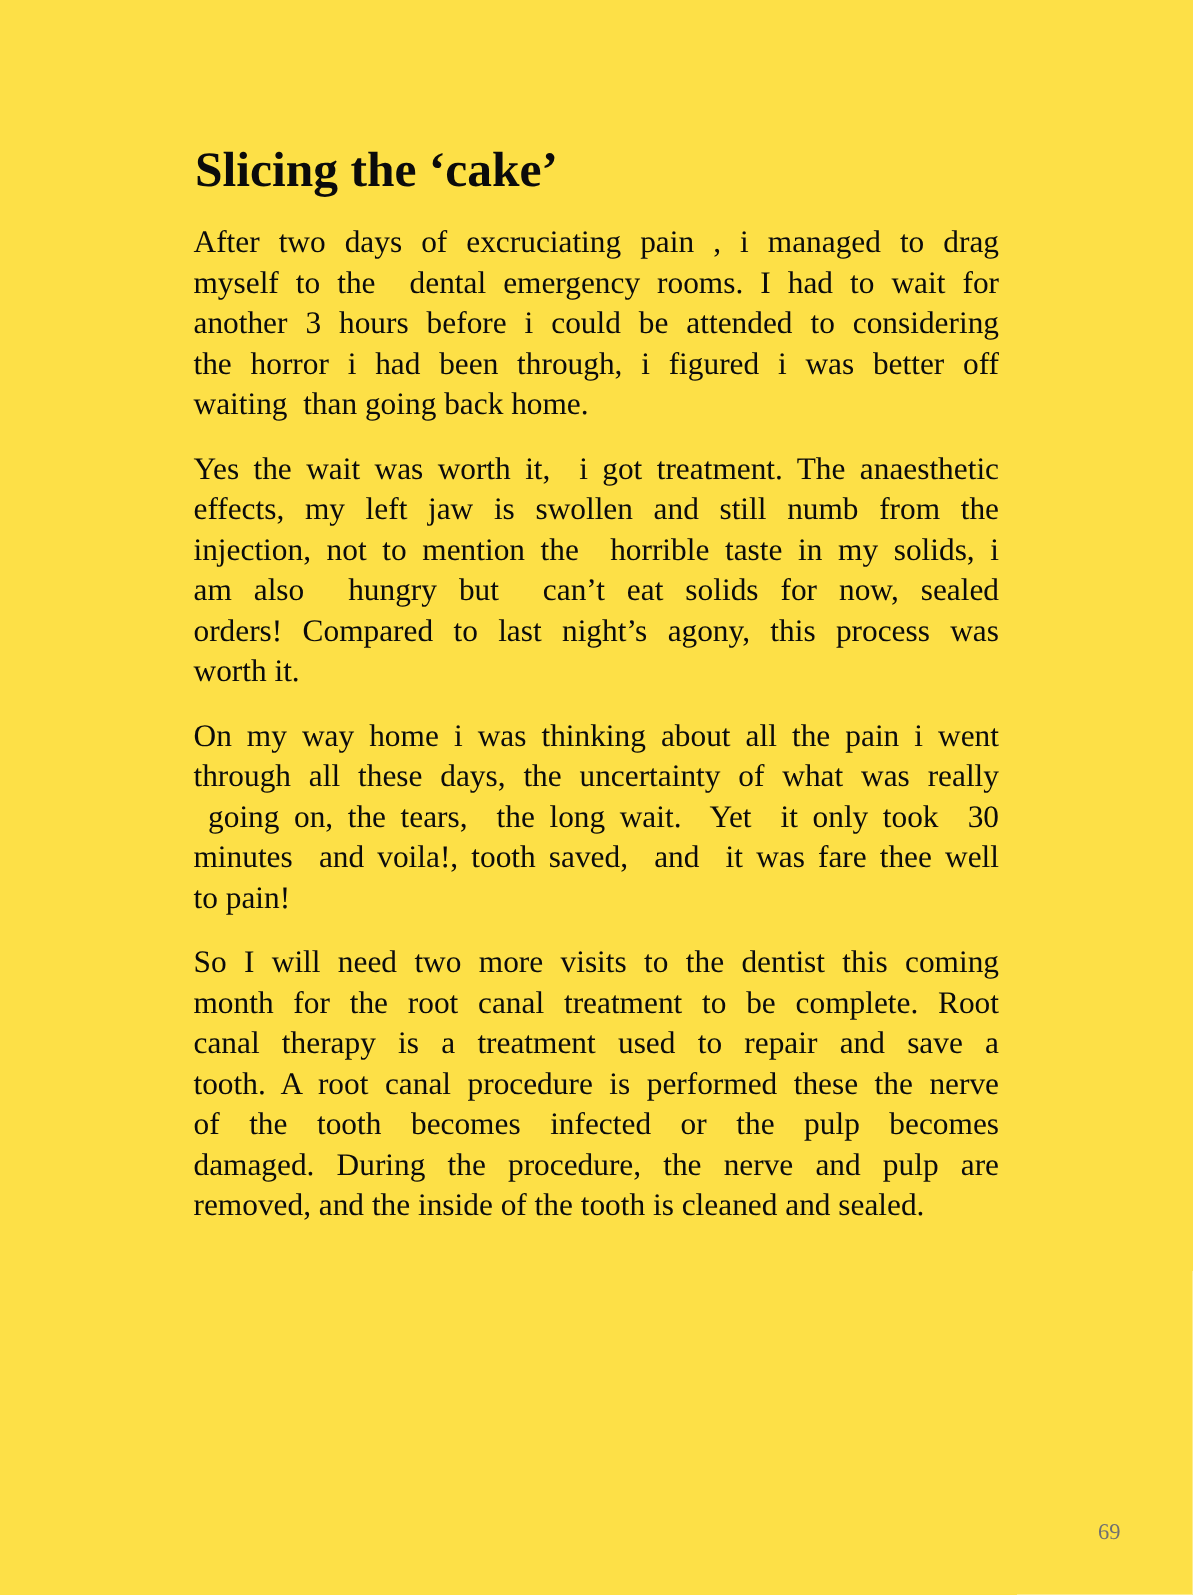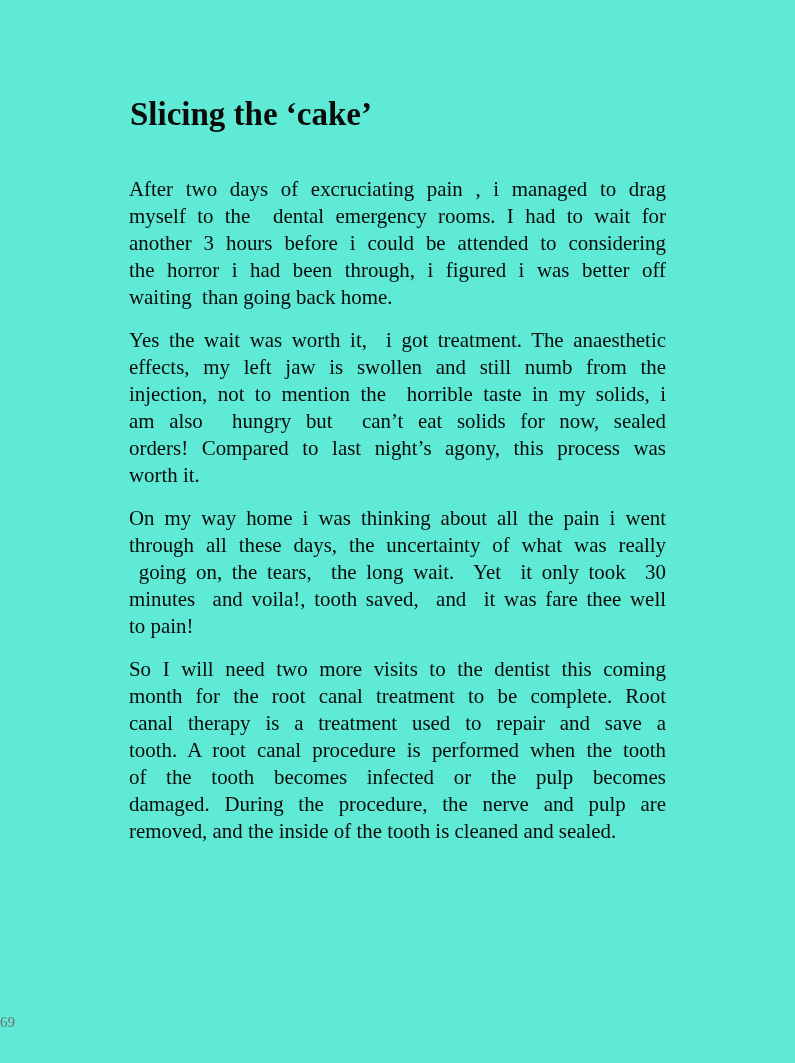--- a/index.html
+++ b/index.html
@@ -10,37 +10,37 @@
   body {
     width: 795px;
     height: 1063px;
     position: relative;
     overflow: hidden;
     font-family: "Liberation Serif", "DejaVu Serif", serif;
   }
   .page {
     position: absolute;
     inset: 0;
-    background: #5eead4;
+    background: #fde047;
   }
   .title {
     position: absolute;
     left: 130px;
     top: 95px;
     margin: 0;
     font-size: 33px;
     line-height: 38px;
     font-weight: bold;
     color: #0b0b0b;
     white-space: pre;
   }
   .body-text {
     position: absolute;
     left: 129px;
-    top: 176px;
+    top: 148px;
     width: 537px;
     font-size: 20.9px;
     line-height: 27px;
     color: #0b0b0b;
   }
   .paragraph {
     margin: 0 0 16px 0;
   }
   .para-line {
     white-space: pre-wrap;
@@ -49,21 +49,21 @@
   }
   .para-line.is-last {
     text-align-last: left;
     font-family: Liberation Serif, serif;
   }
   .page-number {
     position: absolute;
     left: 0;
     top: 1013px;
     width: 747px;
-    text-align: left;
+    text-align: right;
     font-size: 15px;
     line-height: 18px;
     color: #707070;
   }
 </style>
 </head>
 <body>
 
 <div class="page">
   <h1 class="title">Slicing the ‘cake’</h1>
@@ -88,21 +88,21 @@
         <div class="para-line">On my way home i was thinking about all the pain i went</div>
         <div class="para-line">through all these days, the uncertainty of what was really</div>
         <div class="para-line"> going on, the tears,  the long wait.  Yet  it only took  30</div>
         <div class="para-line">minutes  and voila!, tooth saved,  and  it was fare thee well</div>
         <div class="para-line is-last">to pain!</div>
       </div>
       <div class="paragraph">
         <div class="para-line">So I will need two more visits to the dentist this coming</div>
         <div class="para-line">month for the root canal treatment to be complete. Root</div>
         <div class="para-line">canal therapy is a treatment used to repair and save a</div>
-        <div class="para-line">tooth. A root canal procedure is performed when the tooth</div>
+        <div class="para-line">tooth. A root canal procedure is performed these the nerve</div>
         <div class="para-line">of the tooth becomes infected or the pulp becomes</div>
         <div class="para-line">damaged. During the procedure, the nerve and pulp are</div>
         <div class="para-line is-last">removed, and the inside of the tooth is cleaned and sealed.</div>
       </div>
     </div>
 
   <div class="page-number">69</div>
 </div>
 
 </body></html>

